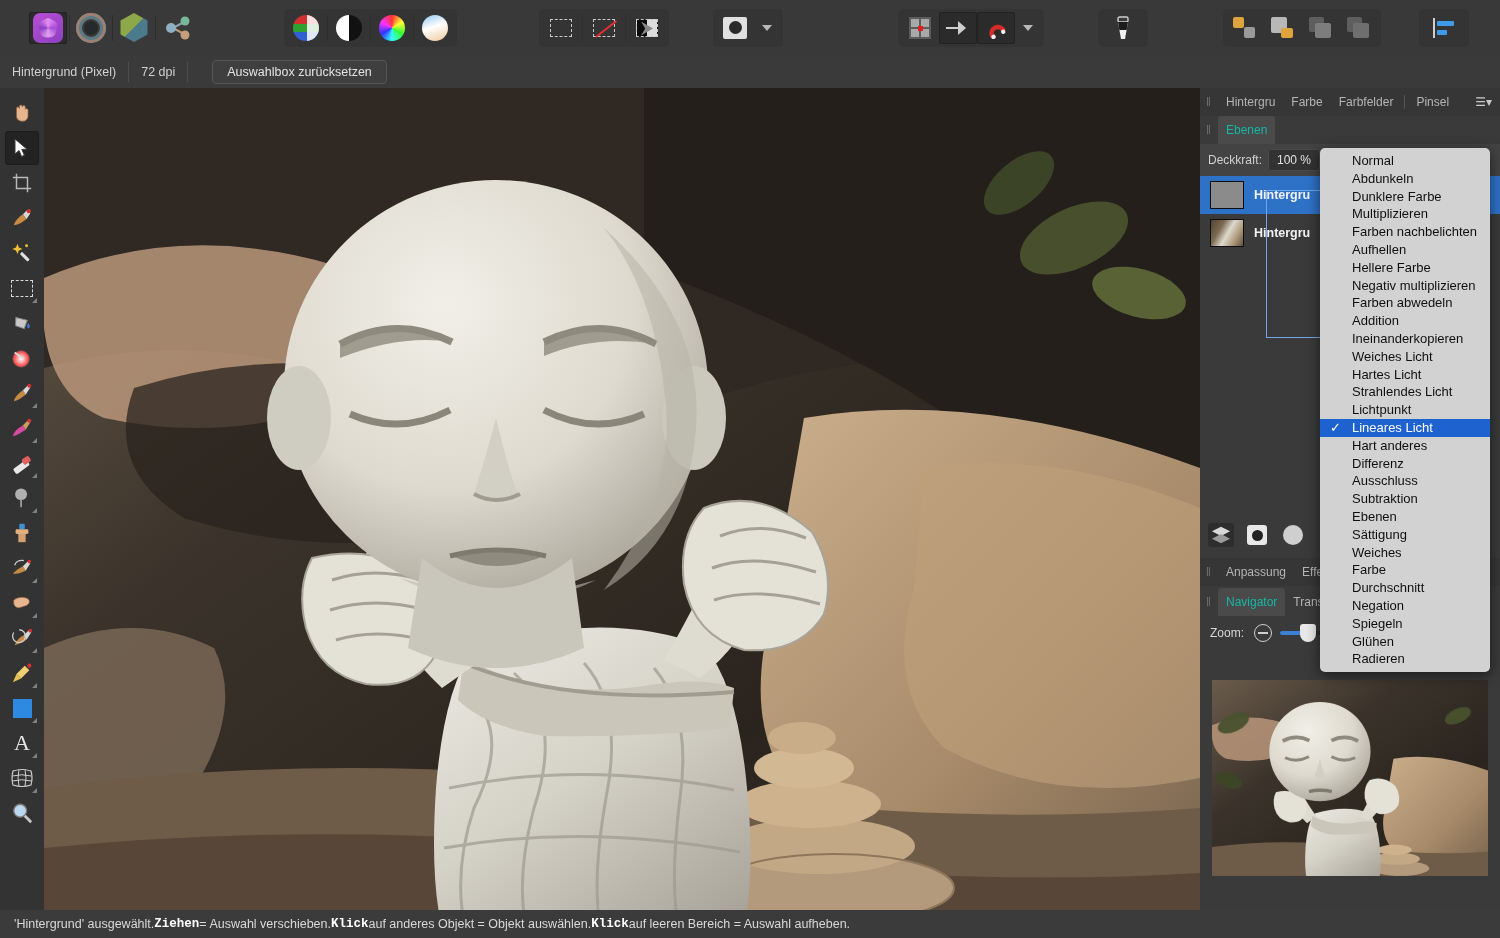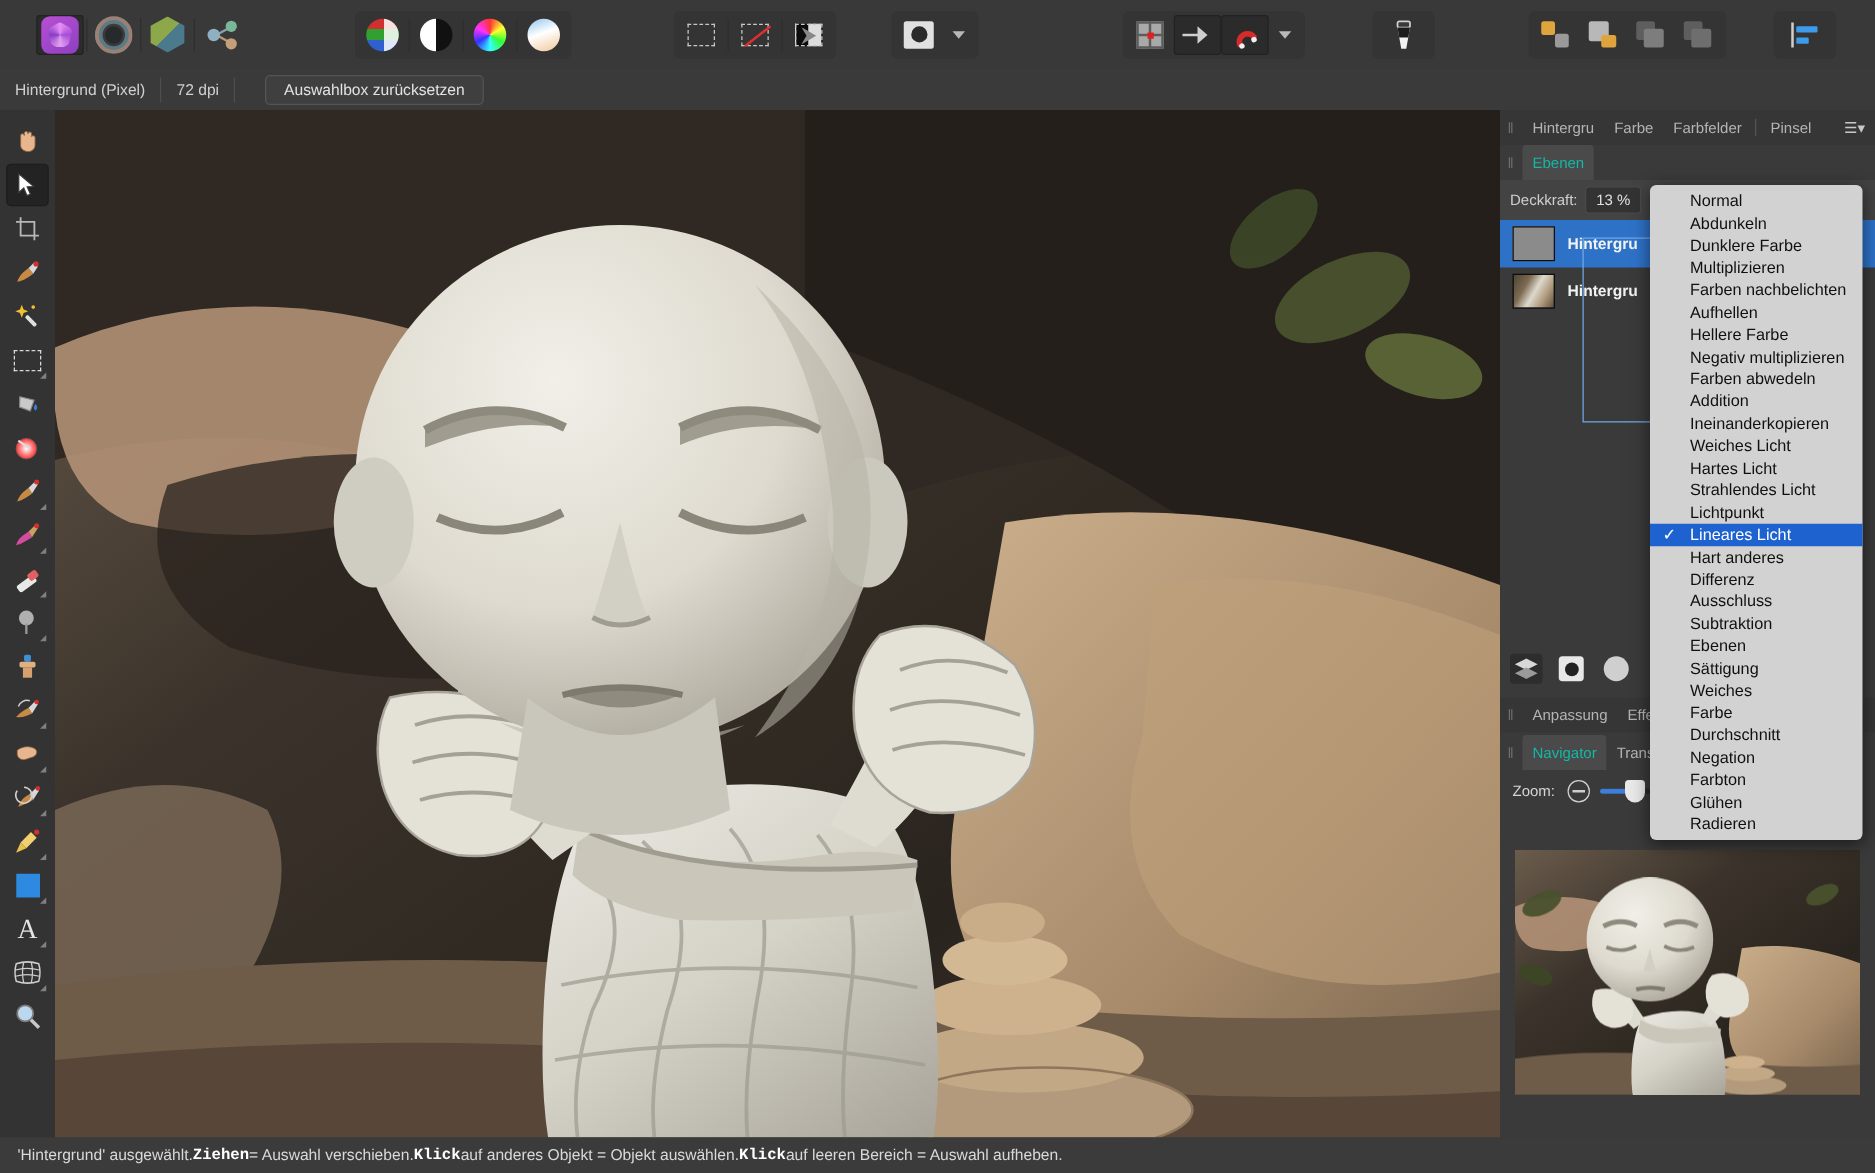--- a/index.html
+++ b/index.html
@@ -624,21 +624,21 @@
       <span class="hammenu">☰▾</span>
     </div>
 
     <div class="studio-tabs" style="background:#3a3a3a;">
       <span class="grip">‖</span>
       <span class="stab active">Ebenen</span>
     </div>
 
     <div class="panelrow" style="background:#434343;height:32px;">
       <span>Deckkraft:</span>
-      <span class="fieldbox">13 %</span>
+      <span class="fieldbox">100 %</span>
     </div>
 
     <div>
       <div class="layerrow sel">
         <div class="layerthumb" style="background:#8b8b8b;"></div>
         <span>Hintergru</span>
       </div>
       <div class="layerrow">
         <div class="layerthumb" style="background:linear-gradient(120deg,#4e4432 0%,#7d6a52 30%,#ddd9cd 52%,#b09a7c 75%,#5d4f3c 100%);"></div>
         <span>Hintergru</span>
@@ -737,21 +737,21 @@
       <div class="ddi"><span>Hart anderes</span></div>
       <div class="ddi"><span>Differenz</span></div>
       <div class="ddi"><span>Ausschluss</span></div>
       <div class="ddi"><span>Subtraktion</span></div>
       <div class="ddi"><span>Ebenen</span></div>
       <div class="ddi"><span>Sättigung</span></div>
       <div class="ddi"><span>Weiches</span></div>
       <div class="ddi"><span>Farbe</span></div>
       <div class="ddi"><span>Durchschnitt</span></div>
       <div class="ddi"><span>Negation</span></div>
-      <div class="ddi"><span>Farbton</span></div>
+      <div class="ddi"><span>Spiegeln</span></div>
       <div class="ddi"><span>Glühen</span></div>
       <div class="ddi"><span>Radieren</span></div>
     </div>
 
   <div id="statusbar">
     <span>'Hintergrund' ausgewählt. </span>
     <b>Ziehen</b>
     <span> = Auswahl verschieben. </span>
     <b>Klick</b>
     <span> auf anderes Objekt = Objekt auswählen. </span>

